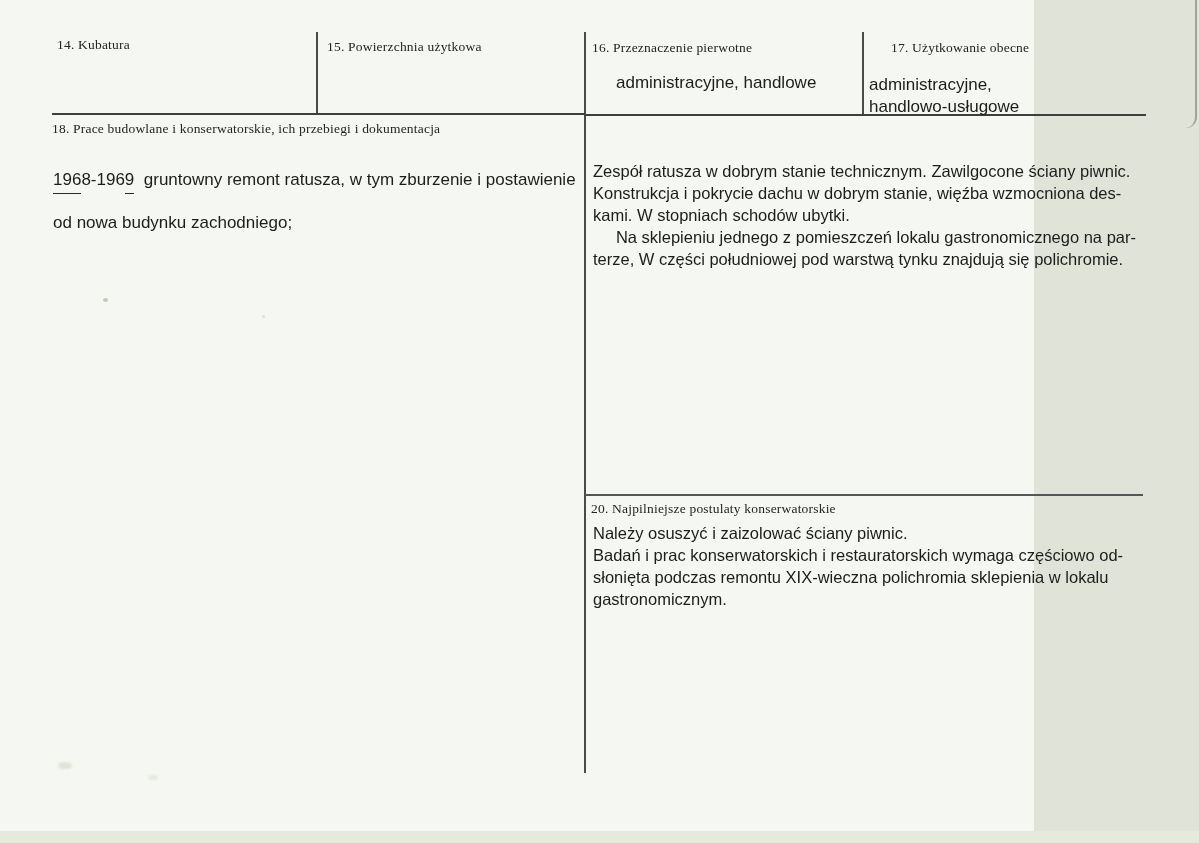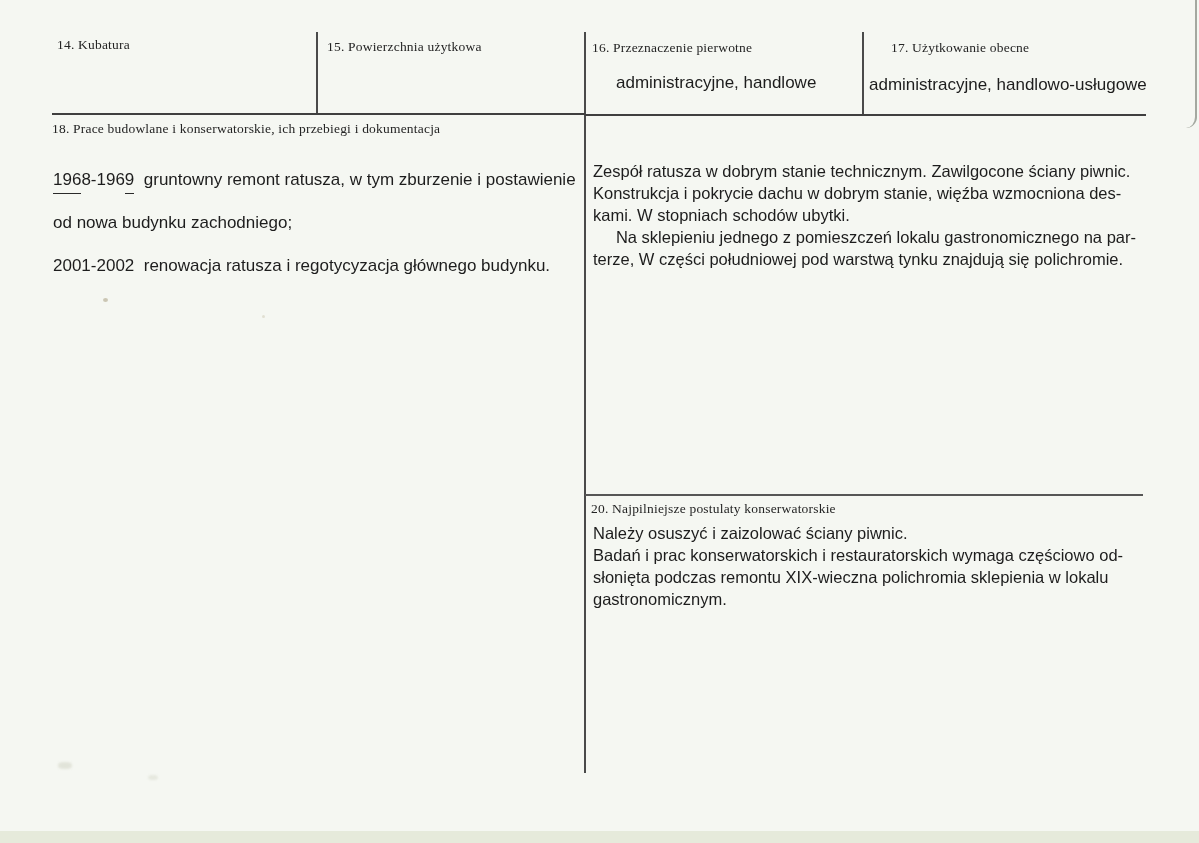--- a/index.html
+++ b/index.html
@@ -4,21 +4,21 @@
 <style>
   * { margin: 0; padding: 0; box-sizing: border-box; }
   html, body { width: 1199px; height: 843px; }
   body {
     font-family: "Liberation Sans", sans-serif;
     background: #dfe3d8;
     position: relative;
     overflow: hidden;
   }
   .scan-page {
-    position: absolute; left: 0; top: 0; width: 1199px; height: 831px;
+    position: absolute; left: 0; top: 0; width: 1034px; height: 831px;
     background: #f5f7f2;
     box-shadow: 0 1px 0 #c9cfbf;
   }
   .scanner-strip {
     position: absolute; left: 0; top: 831px; width: 1199px; height: 12px;
     background: #e6eadb;
   }
   .rule { position: absolute; background: #4a4a4a; }
   .rule.h { height: 2px; background: #3f3f3f; }
   .rule.v { width: 2px; }
@@ -71,21 +71,20 @@
   <div class="serif-label" style="left:592px; top:40px;">16. Przeznaczenie pierwotne</div>
   <div class="typed" style="left:616px; top:72px;">administracyjne, handlowe</div>
 
   <div class="serif-label" style="left:871px; top:40px;margin-left:20px;">17. Użytkowanie obecne</div>
   <div class="typed" style="left:869px; top:74px;">administracyjne, handlowo-usługowe</div>
 
   <div class="serif-label" style="left:52px; top:121px;text-align:center;">18. Prace budowlane i konserwatorskie, ich przebiegi i dokumentacja</div>
   <div class="typed" style="left:53px; top:147px; width:540px;">
     <div><span class="u">196</span><span>8-196</span><span class="u">9</span><span>&nbsp; gruntowny remont ratusza, w tym zburzenie i postawienie</span></div>
     <div>od nowa budynku zachodniego;</div>
-    <div>2001-2002&nbsp; renowacja ratusza i regotycyzacja głównego budynku.</div>
   </div>
 
   <div class="typed small" style="left:593px; top:160px; width:558px;">Zespół ratusza w dobrym stanie technicznym. Zawilgocone ściany piwnic.
 Konstrukcja i pokrycie dachu w dobrym stanie, więźba wzmocniona des-
 kami. W stopniach schodów ubytki.
 &nbsp;&nbsp;&nbsp;&nbsp;&nbsp;Na sklepieniu jednego z pomieszczeń lokalu gastronomicznego na par-
 terze, W części południowej pod warstwą tynku znajdują się polichromie.</div>
 
   <div class="serif-label" style="left:591px; top:501px;">20. Najpilniejsze postulaty konserwatorskie</div>
   <div class="typed small" style="left:593px; top:522px; width:560px;">Należy osuszyć i zaizolować ściany piwnic.

